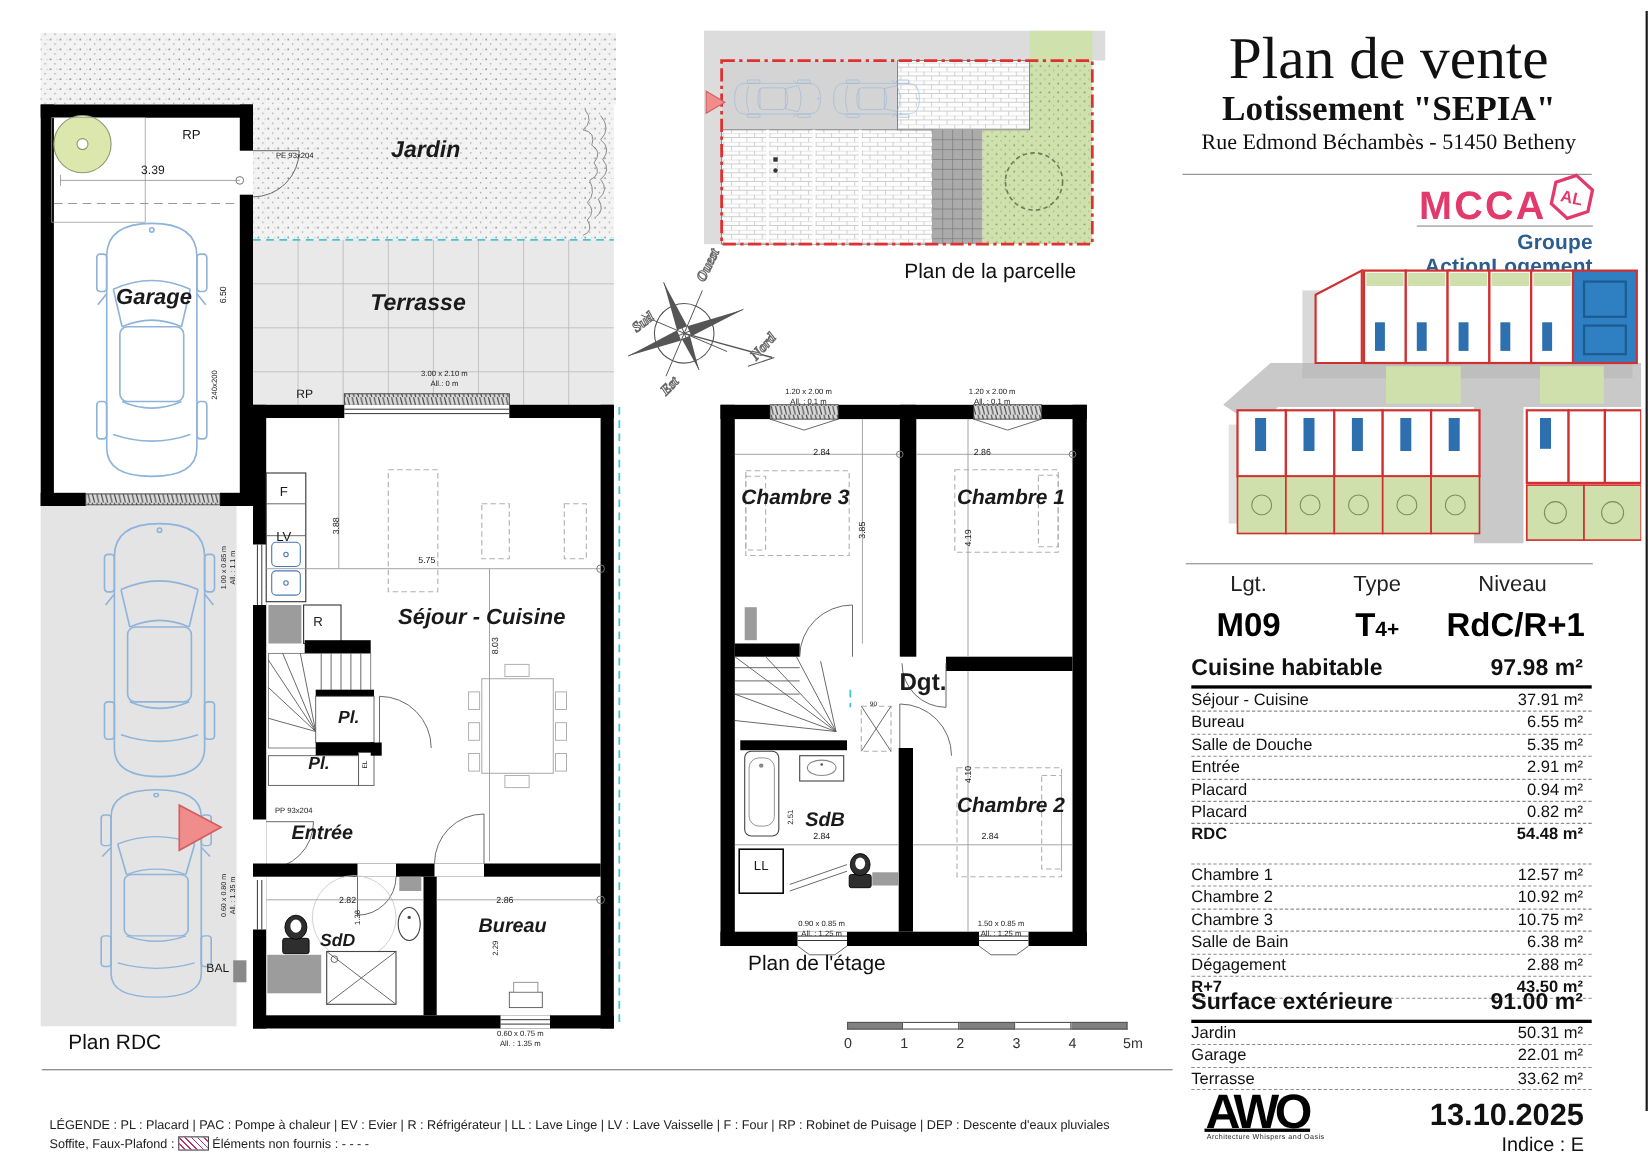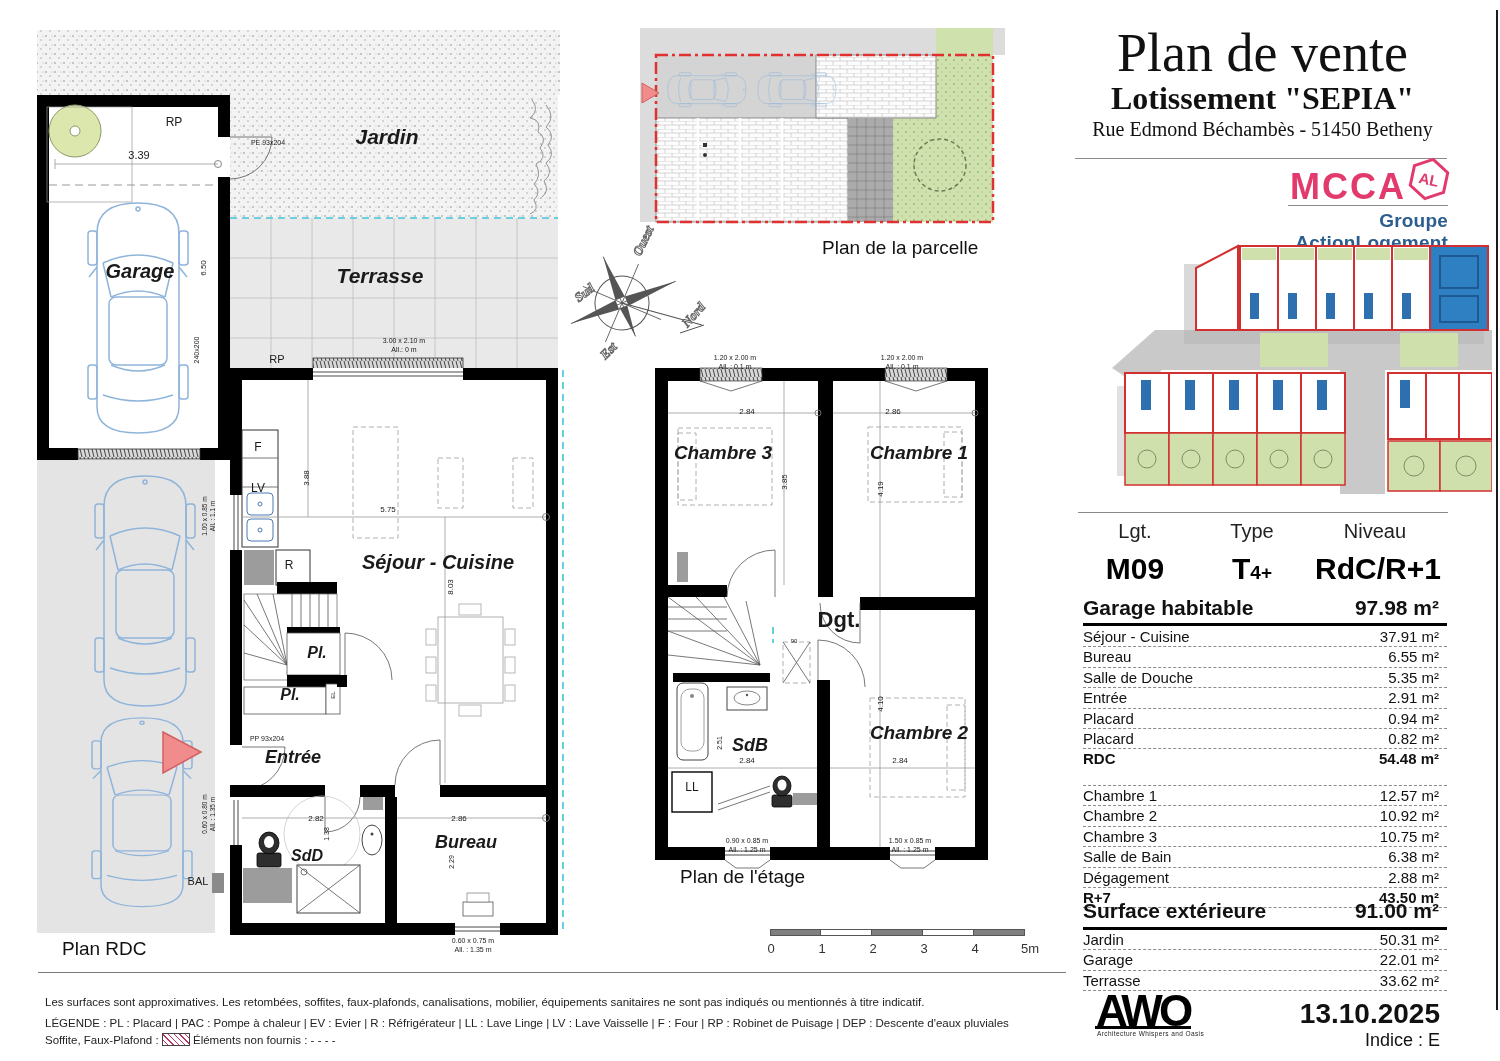--- a/index.html
+++ b/index.html
@@ -506,21 +506,21 @@
   <div class="thead" style="left:1085px;top:520px;width:100px">Lgt.</div>
   <div class="thead" style="left:1202px;top:520px;width:100px">Type</div>
   <div class="thead" style="left:1315px;top:520px;width:120px">Niveau</div>
   <div class="tval" style="left:1085px;top:552px;width:100px">M09</div>
   <div class="tval" style="left:1202px;top:552px;width:100px">
     <span>T</span><span style="font-size:19px">4+</span>
   </div>
   <div class="tval" style="left:1315px;top:552px;width:120px">RdC/R+1</div>
 
   <div class="secrow" style="top:596px;height:27px;font-size:21px">
-    <span>Garage habitable</span>
+    <span>Cuisine habitable</span>
     <span style="padding-right:8px">97.98 m²</span>
   </div>
   <div class="rows nolast" style="top:627px">
       <div class="trow">
         <span class="tl">Séjour - Cuisine</span>
         <span class="tv">37.91 m²</span>
       </div>
       <div class="trow">
         <span class="tl">Bureau</span>
         <span class="tv">6.55 m²</span>
@@ -591,21 +591,20 @@
       </div>
     </div>
 
   <div class="awo" style="left:1096px;top:992px">AWO</div>
   <div class="awoline" style="left:1095px;top:1026px;width:96px"></div>
   <div class="awotag" style="left:1097px;top:1030px">Architecture Whispers and Oasis</div>
   <div class="abs" style="left:1240px;top:998px;width:200px;text-align:right;font-size:28px;font-weight:bold">13.10.2025</div>
   <div class="abs" style="left:1240px;top:1030px;width:200px;text-align:right;font-size:18px">Indice : E</div>
 
   <div class="hline" style="left:38px;top:972px;width:1028px;background:#777"></div>
-  <div class="foot" style="left:45px;top:996px">Les surfaces sont approximatives. Les retombées, soffites, faux-plafonds, canalisations, mobilier, équipements sanitaires ne sont pas indiqués ou mentionnés à titre indicatif.</div>
   <div class="foot" style="left:45px;top:1017px">LÉGENDE : PL : Placard | PAC : Pompe à chaleur | EV : Evier |  R : Réfrigérateur | LL : Lave Linge | LV : Lave Vaisselle | F : Four | RP : Robinet de Puisage | DEP : Descente d'eaux pluviales</div>
   <div class="foot" style="left:45px;top:1033px">
     <span>Soffite, Faux-Plafond :</span>
     <span class="hatchbox"></span>
     <span>Éléments non fournis : - - - -</span>
   </div>
 
   <div class="abs" style="left:1496px;top:10px;width:2px;height:1000px;background:#1a1a1a"></div>
 </div>
 

